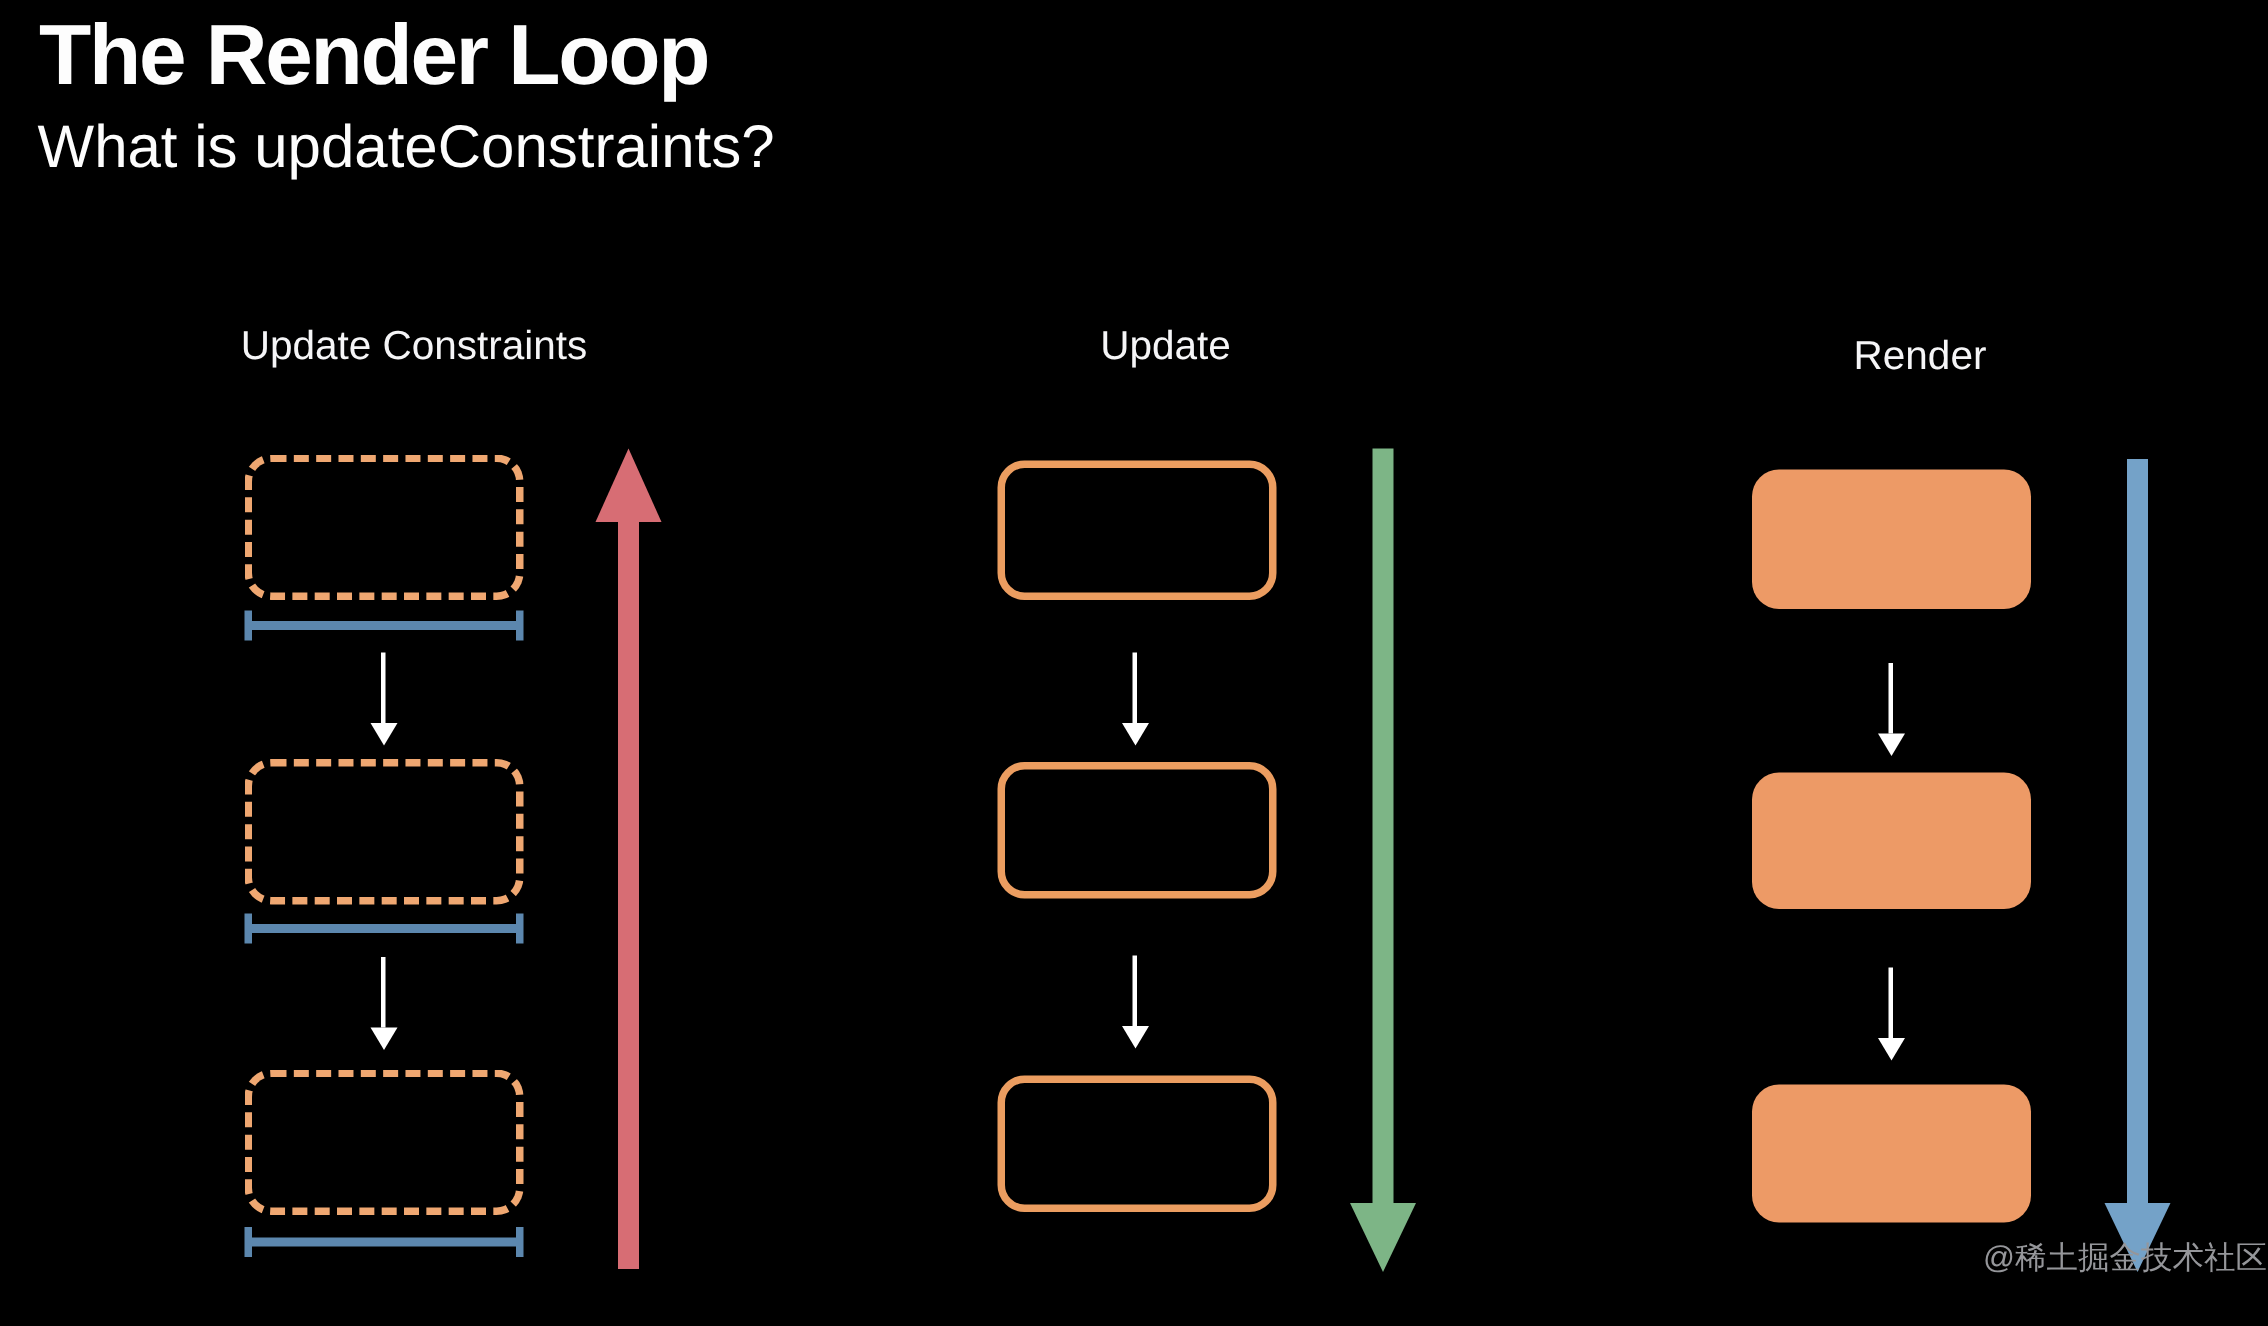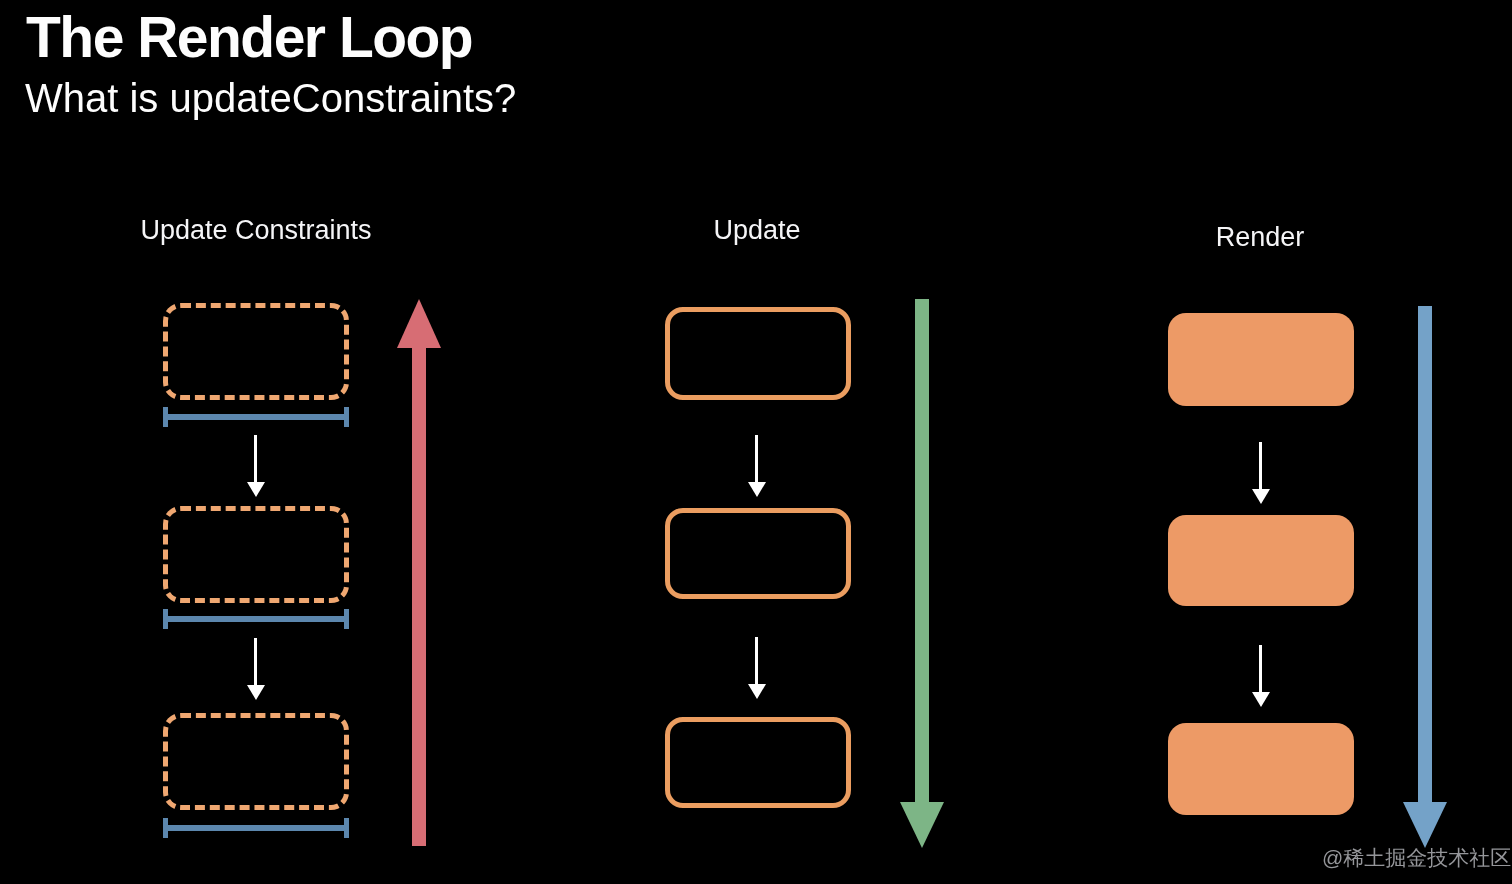--- a/index.html
+++ b/index.html
@@ -12,21 +12,21 @@
   .title {
     position:absolute; left:26px; top:4px;
     font-size:57px; font-weight:700; letter-spacing:-1.5px; color:#fdfdfd;text-align:center;
   }
   .subtitle {
     position:absolute; left:25px; top:76px;
     font-size:40px; font-weight:400; color:#fdfdfd;
   }
   .col-label {
     position:absolute; transform:translateX(-50%);
-    font-size:27px; font-weight:400; color:#f5f5f7; white-space:nowrap;
+    font-size:27px; font-weight:400; color:#f5f5f7; white-space:nowrap;margin-left:20px;
   }
   .box { position:absolute; width:186px; box-sizing:border-box; border-radius:18px; }
   .box.dashed { border:5px dashed #efa771; }
   .box.outline { border:5px solid #eb9d60; }
   .box.filled  { background:#ed9a66; }
   .measure {
     position:absolute; width:186px; height:20px; box-sizing:border-box;
     border-left:5px solid #5c87ae; border-right:5px solid #5c87ae;
   }
   .measure::before {
@@ -47,21 +47,21 @@
   
   .flow-red .head { top:0; border-bottom:49px solid #d76d74; }
   .flow-red .shaft { top:45px; bottom:0; background:#d76d74; }
   
   .flow-green .head { bottom:0; border-top:46px solid #7db586; }
   .flow-green .shaft { top:0; bottom:42px; background:#7db586; }
   
   .flow-blue .head { bottom:0; border-top:46px solid #74a2c8; }
   .flow-blue .shaft { top:0; bottom:42px; background:#74a2c8; }
   .watermark {
-    position:absolute; left:1322px; top:844px; z-index:5;
+    position:absolute; left:1322px; top:824px; z-index:5;
     font-size:21px; color:#95969a; white-space:nowrap;
   }
 </style>
 </head>
 <body>
 
 <div class="slide">
 
   <div class="title">The Render Loop</div>
   <div class="subtitle">What is updateConstraints?</div>

